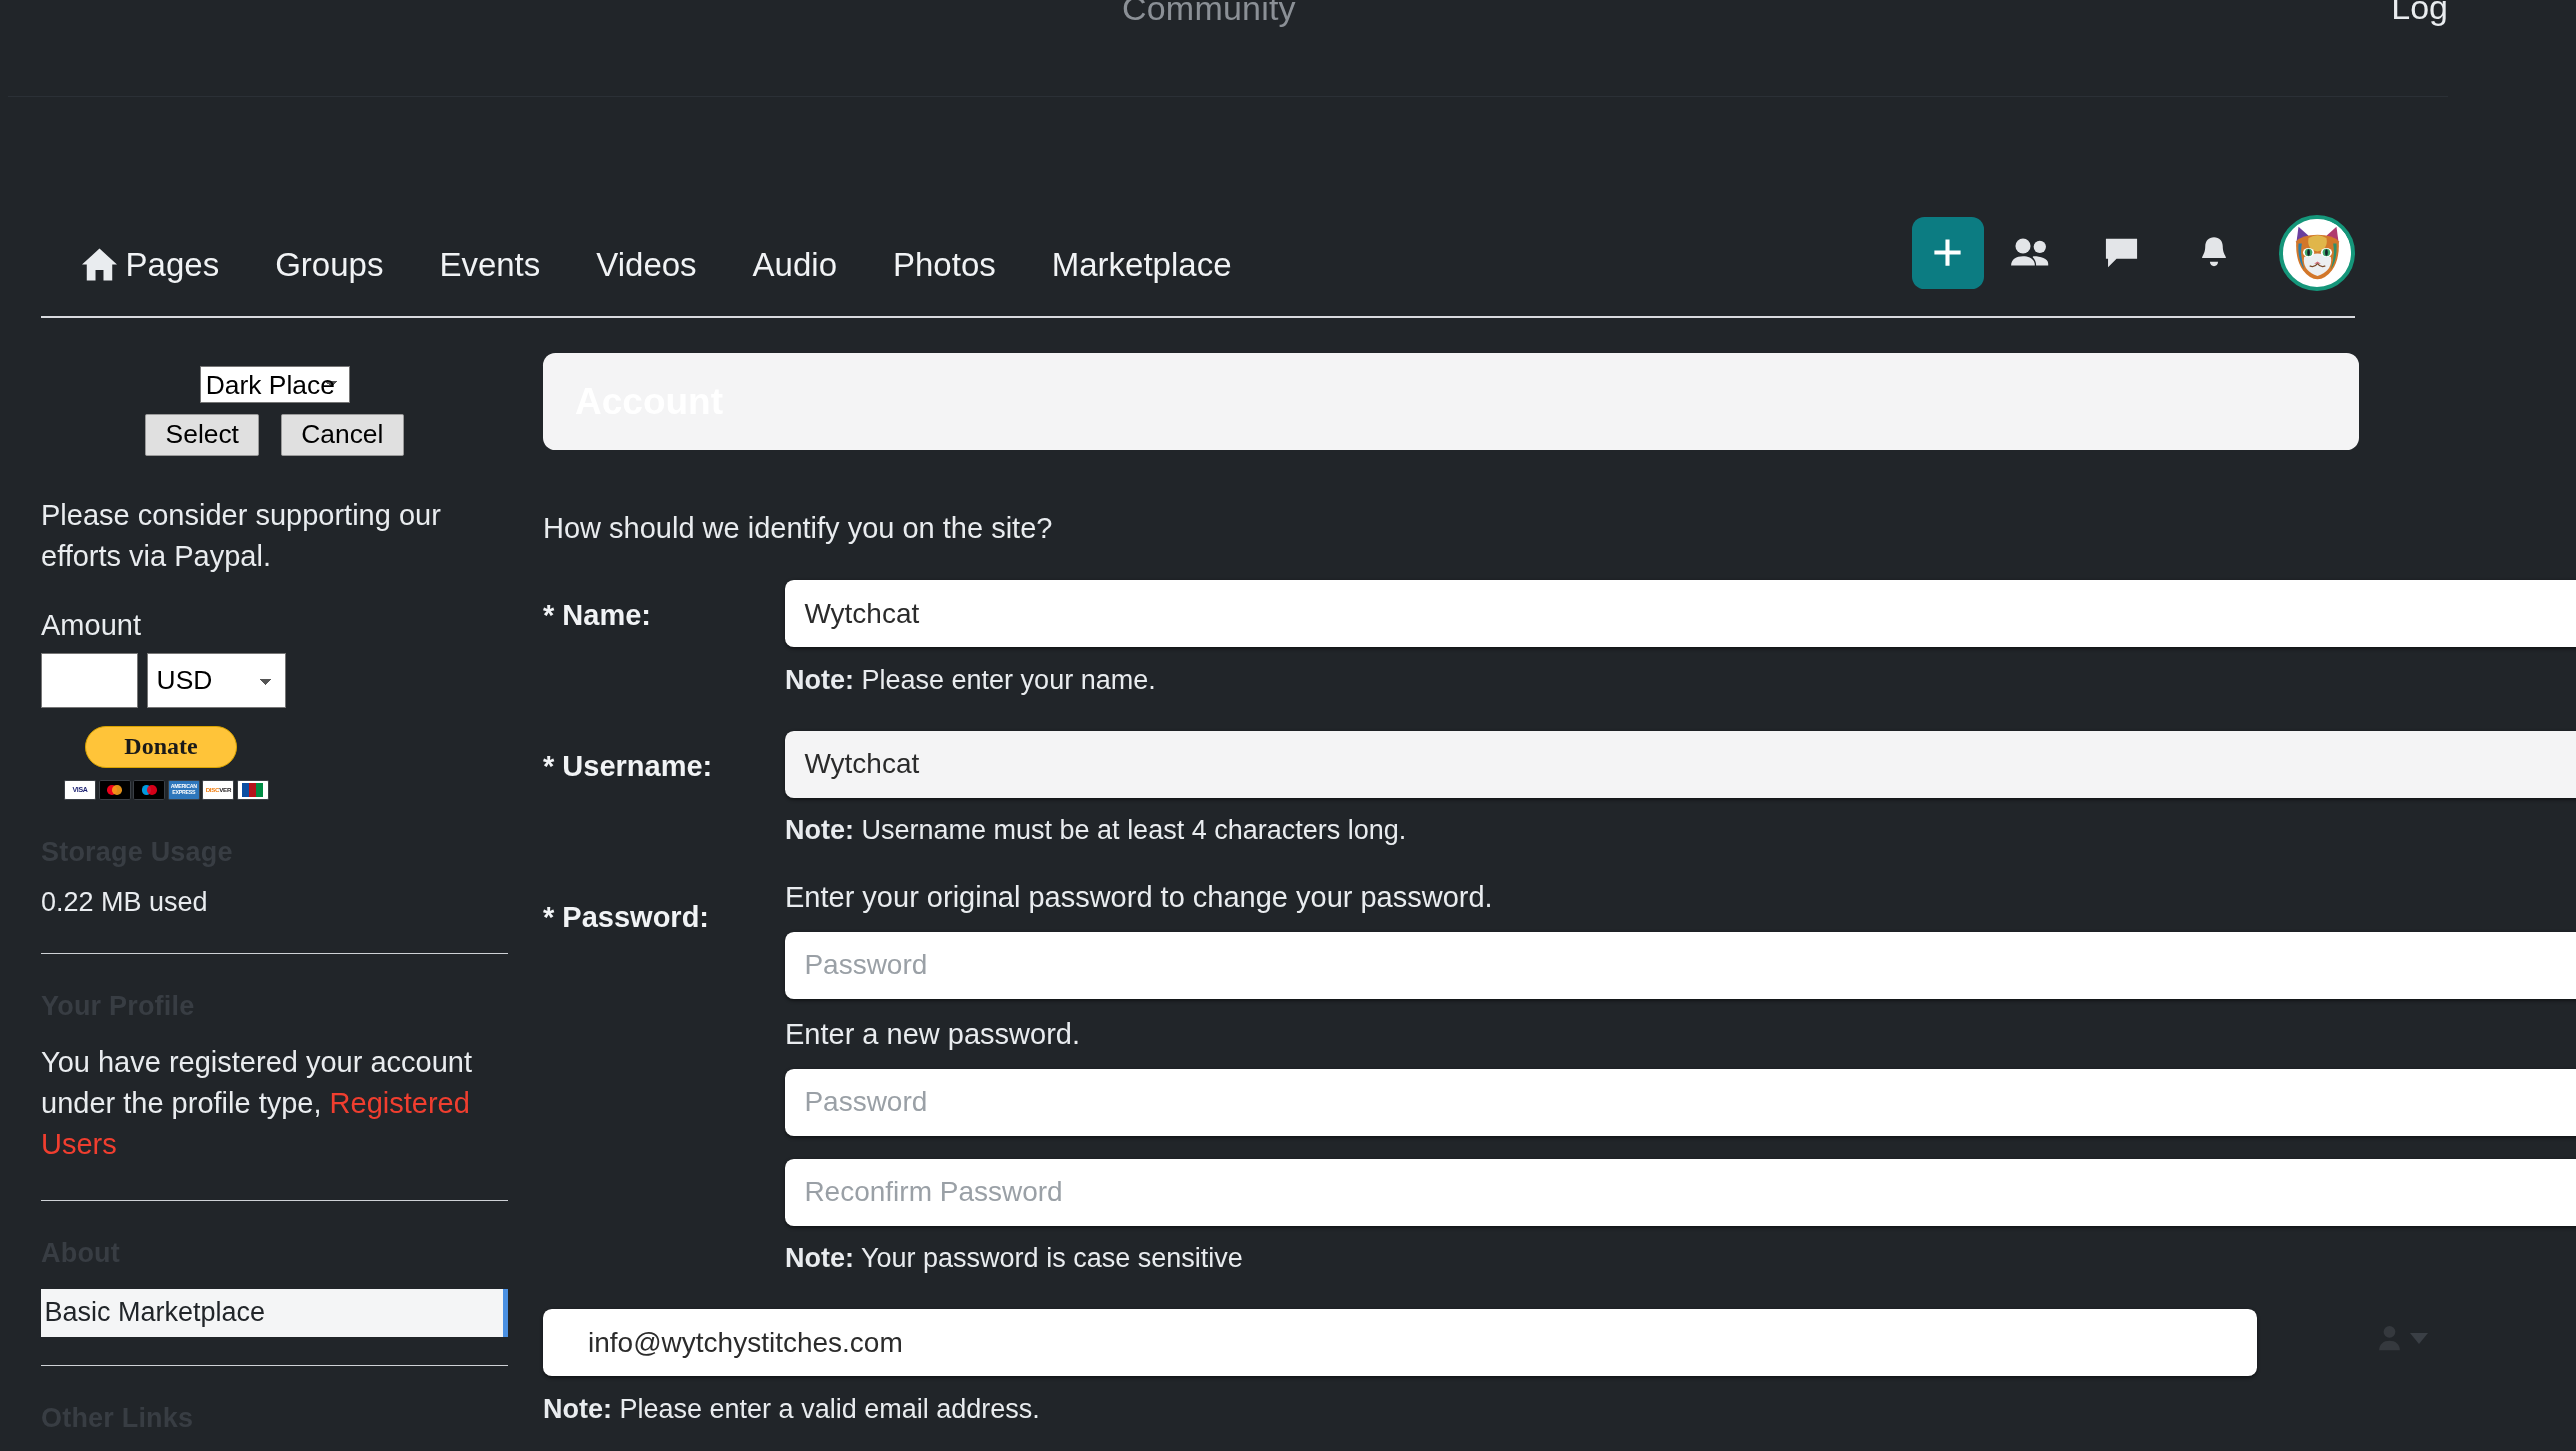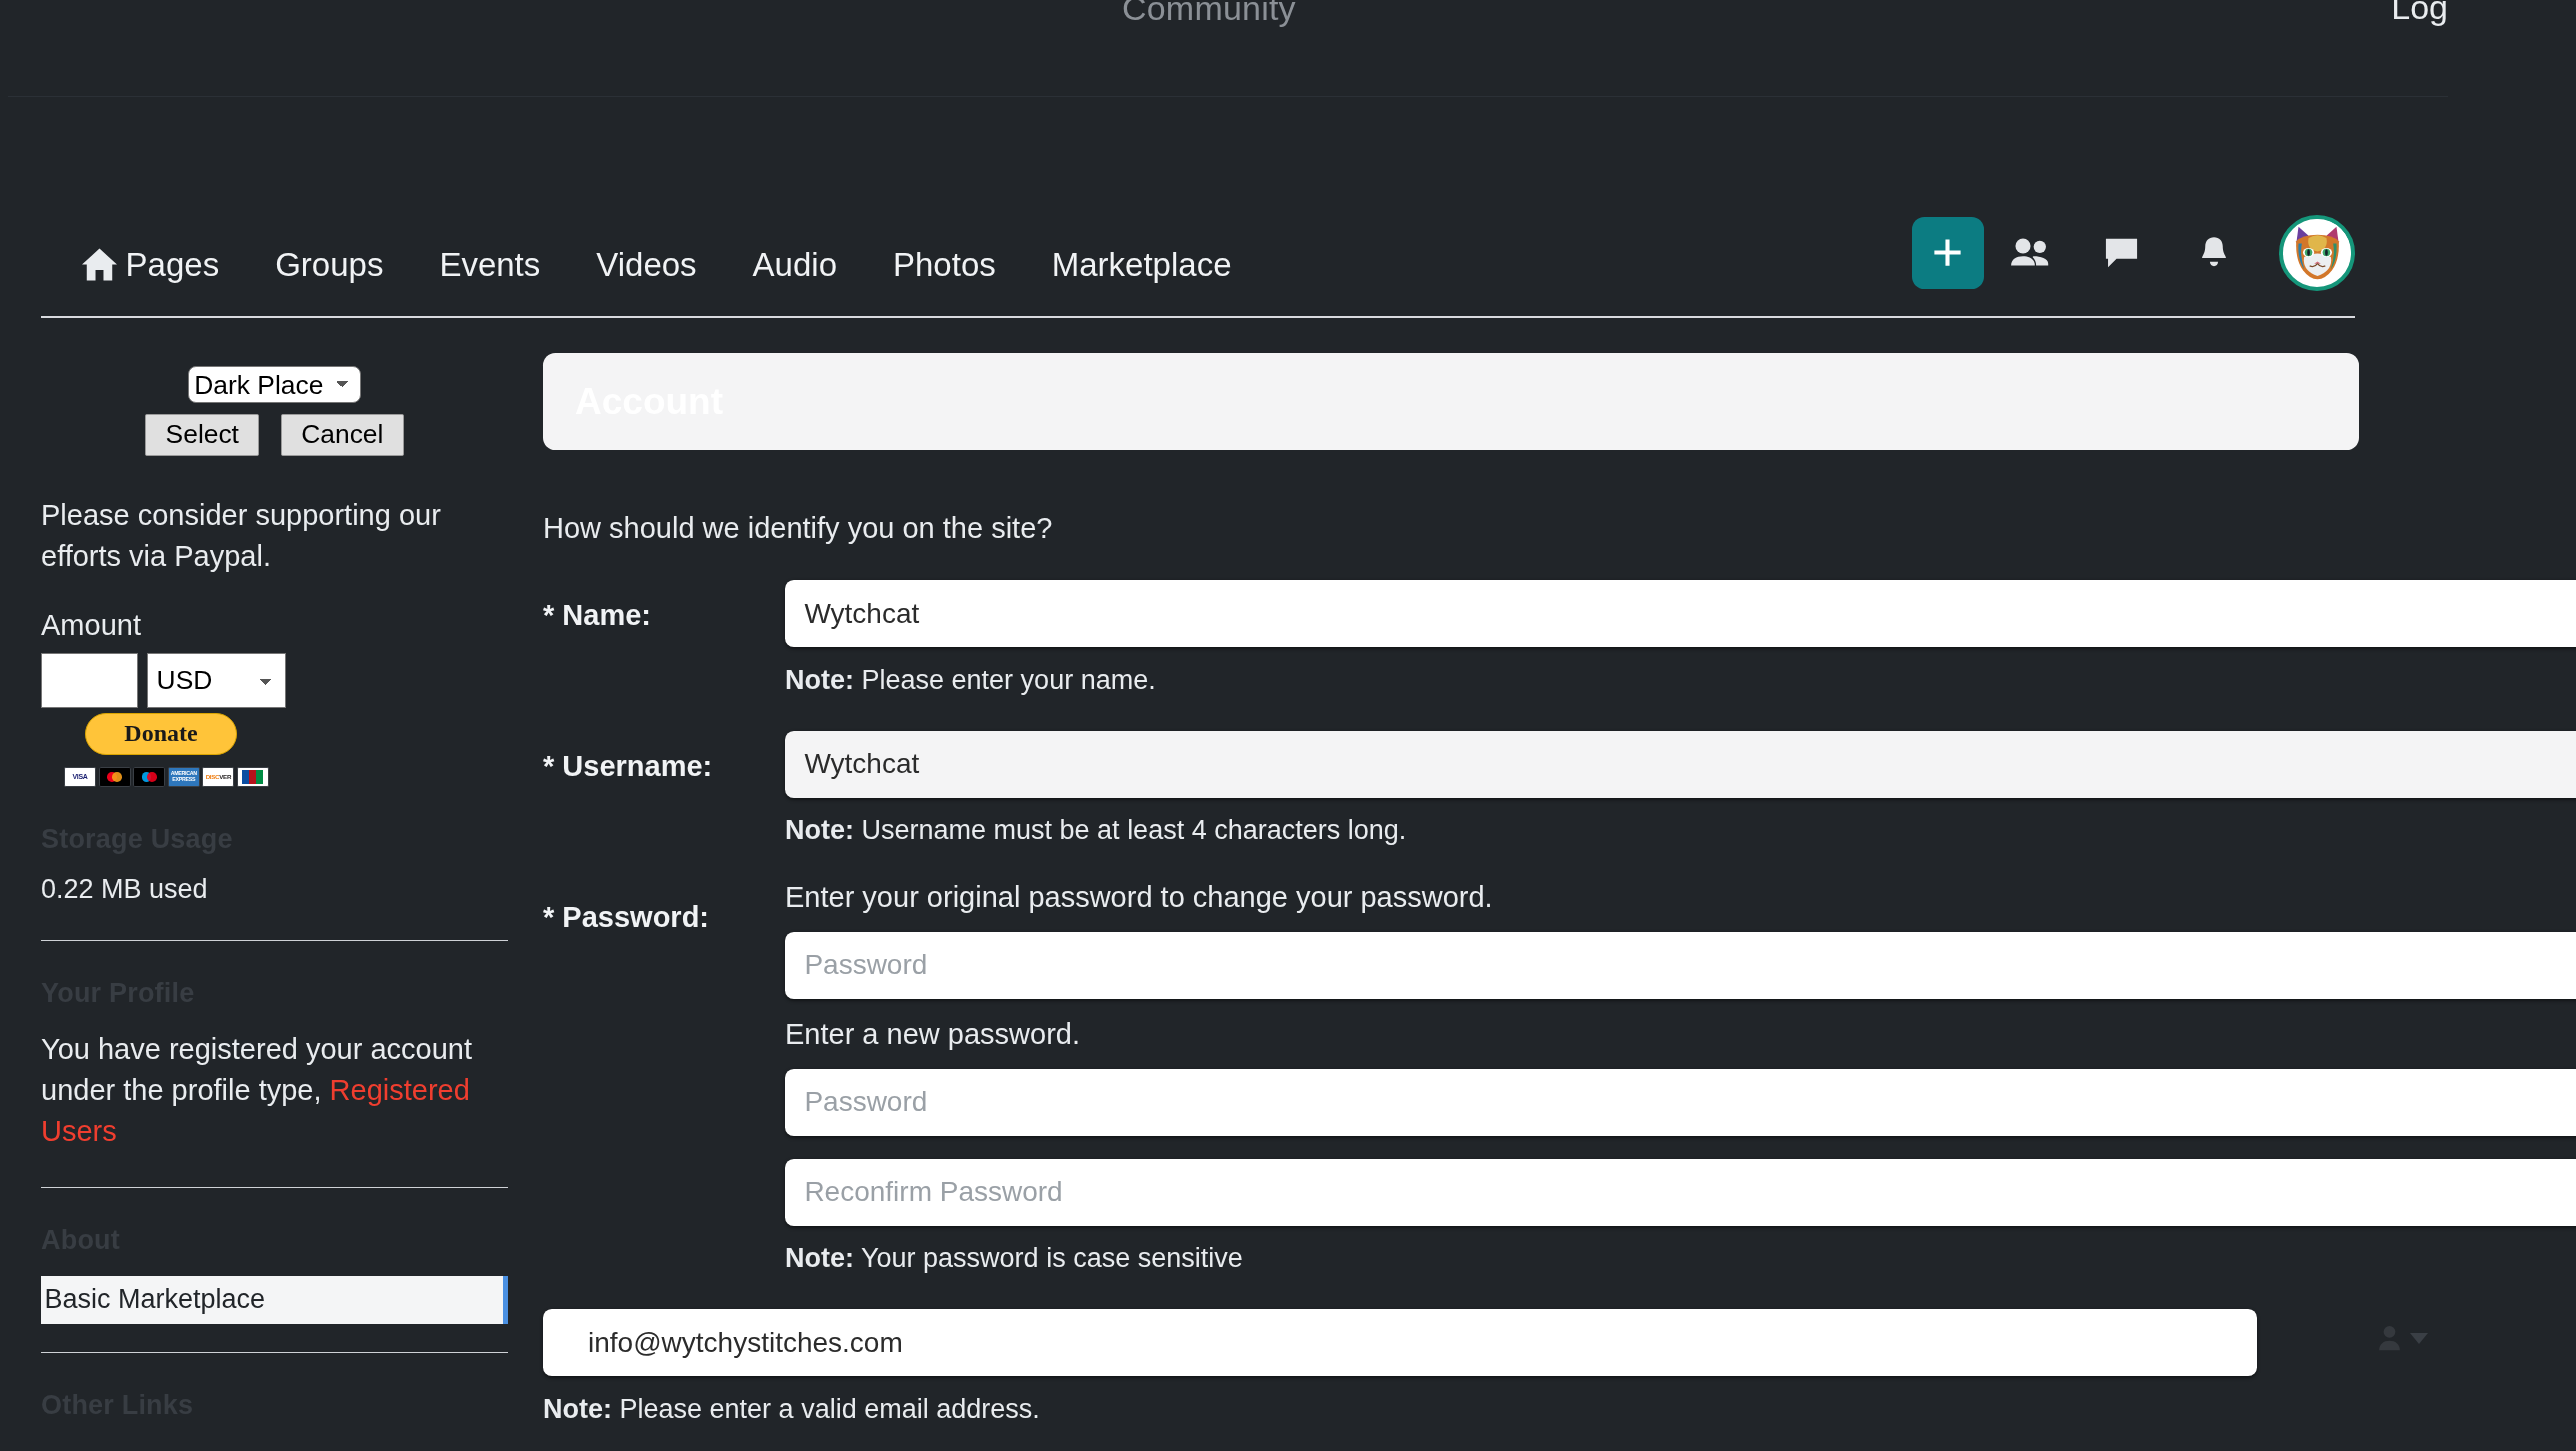--- a/index.html
+++ b/index.html
@@ -66,22 +66,22 @@
   }
   .avatar svg { display:block; border-radius:50%; }
 
   
   .sidebar {
     position: absolute; left: 41px; top: 353px; width: 467px;
   }
   .theme-row { text-align: center; padding-top: 13.2px; }
   select.theme-select {
     font-family: "Liberation Sans", sans-serif;
-    font-size: 26.4px; padding: 2.6px 5.3px; width: 173px;
-    background: #ffffff; color: #000000; border: 0.9px solid #767676; border-radius: 8px;
+    font-size: 26.4px; padding: 2.6px 5.3px; width: 150px;
+    background: #ffffff; color: #000000; border: 0.9px solid #767676; border-radius: 0;
     -webkit-appearance: none; appearance: none;
     background-image: linear-gradient(45deg, transparent 50%, #555 50%), linear-gradient(135deg, #555 50%, transparent 50%);
     background-position: calc(100% - 17.6px) 14px, calc(100% - 11.5px) 14px;
     background-size: 6.2px 6.2px, 6.2px 6.2px; background-repeat: no-repeat;
   }
   .btn-row { text-align: center; margin-top: 10.6px; }
   .plainbtn {
     font-family: "Liberation Sans", sans-serif;
     font-size: 26.4px; background: #e0e0e0; color: #000; border: 0.9px solid #9a9a9a;
     border-radius: 1.8px; padding: 4.4px 19.4px; margin: 0 8.8px; cursor: pointer;
@@ -95,21 +95,21 @@
   }
   select.cur-select {
     margin-left: 8.8px; width: 139px; height: 55px;
     font-family: "Liberation Sans", sans-serif; font-size: 26.4px;
     background: #ffffff; color: #000; border: 0.9px solid #767676; border-radius: 0;
     -webkit-appearance: none; appearance: none; padding-left: 8.8px;
     background-image: linear-gradient(45deg, transparent 50%, #555 50%), linear-gradient(135deg, #555 50%, transparent 50%);
     background-position: calc(100% - 19.4px) 25px, calc(100% - 13.2px) 25px;
     background-size: 6.2px 6.2px, 6.2px 6.2px; background-repeat: no-repeat;
   }
-  .donate-wrap { margin-top: 5px; padding-left: 44px; }
+  .donate-wrap { margin-top: 18px; padding-left: 44px; }
   .donate-btn {
     width: 152px; height: 42px; border-radius: 21px;
     background: #ffc439; border: 0.9px solid #d9a300;
     display: flex; align-items: center; justify-content: center;
     font-size: 24px; font-weight: bold; color: #1a1a1a; cursor: pointer;
     font-family: "Liberation Serif", serif;
   }
   .cards { margin-top: 12.3px; padding-left: 23px; display: flex; gap: 2.6px; }
   .card {
     width: 32px; height: 20px; border: 0.9px solid #3a3f45; border-radius: 1.8px;

